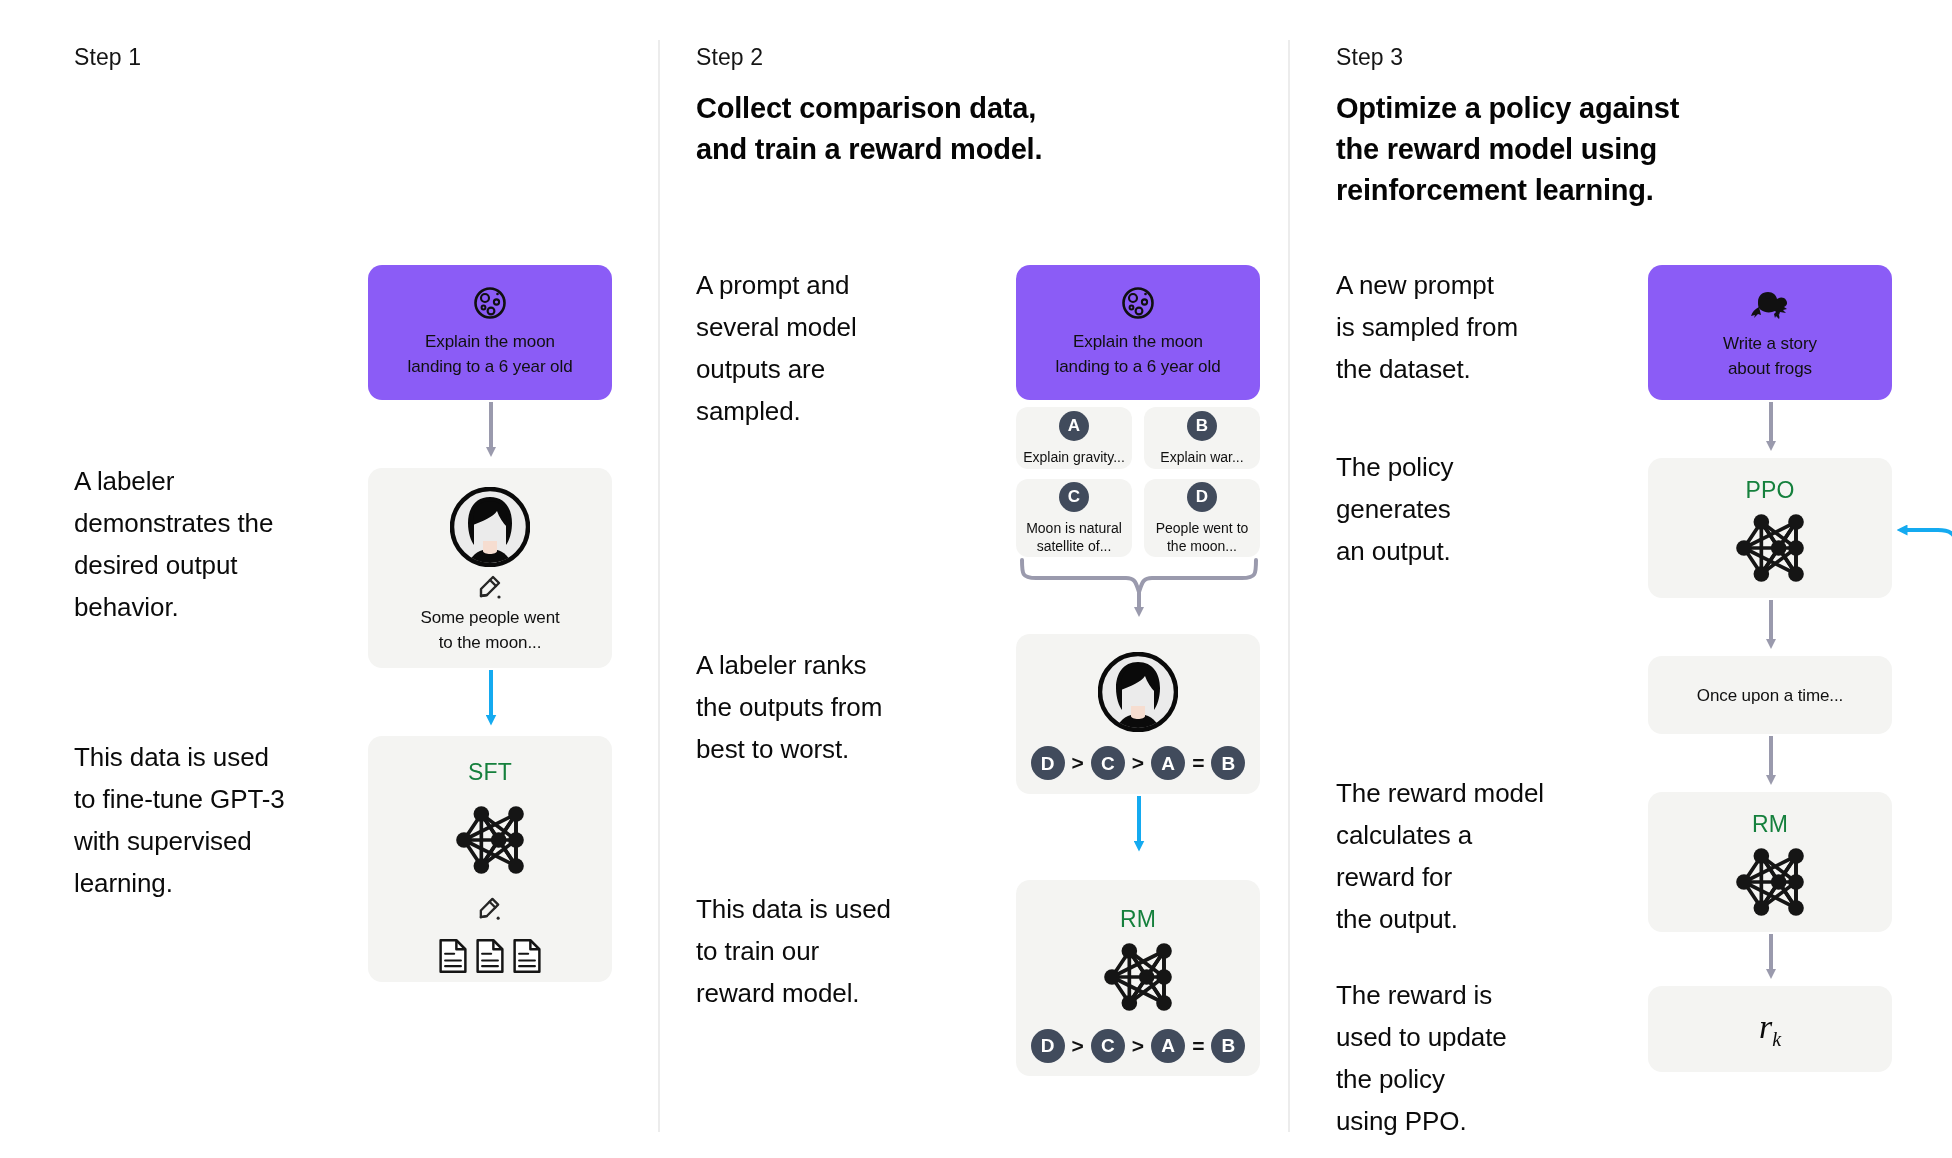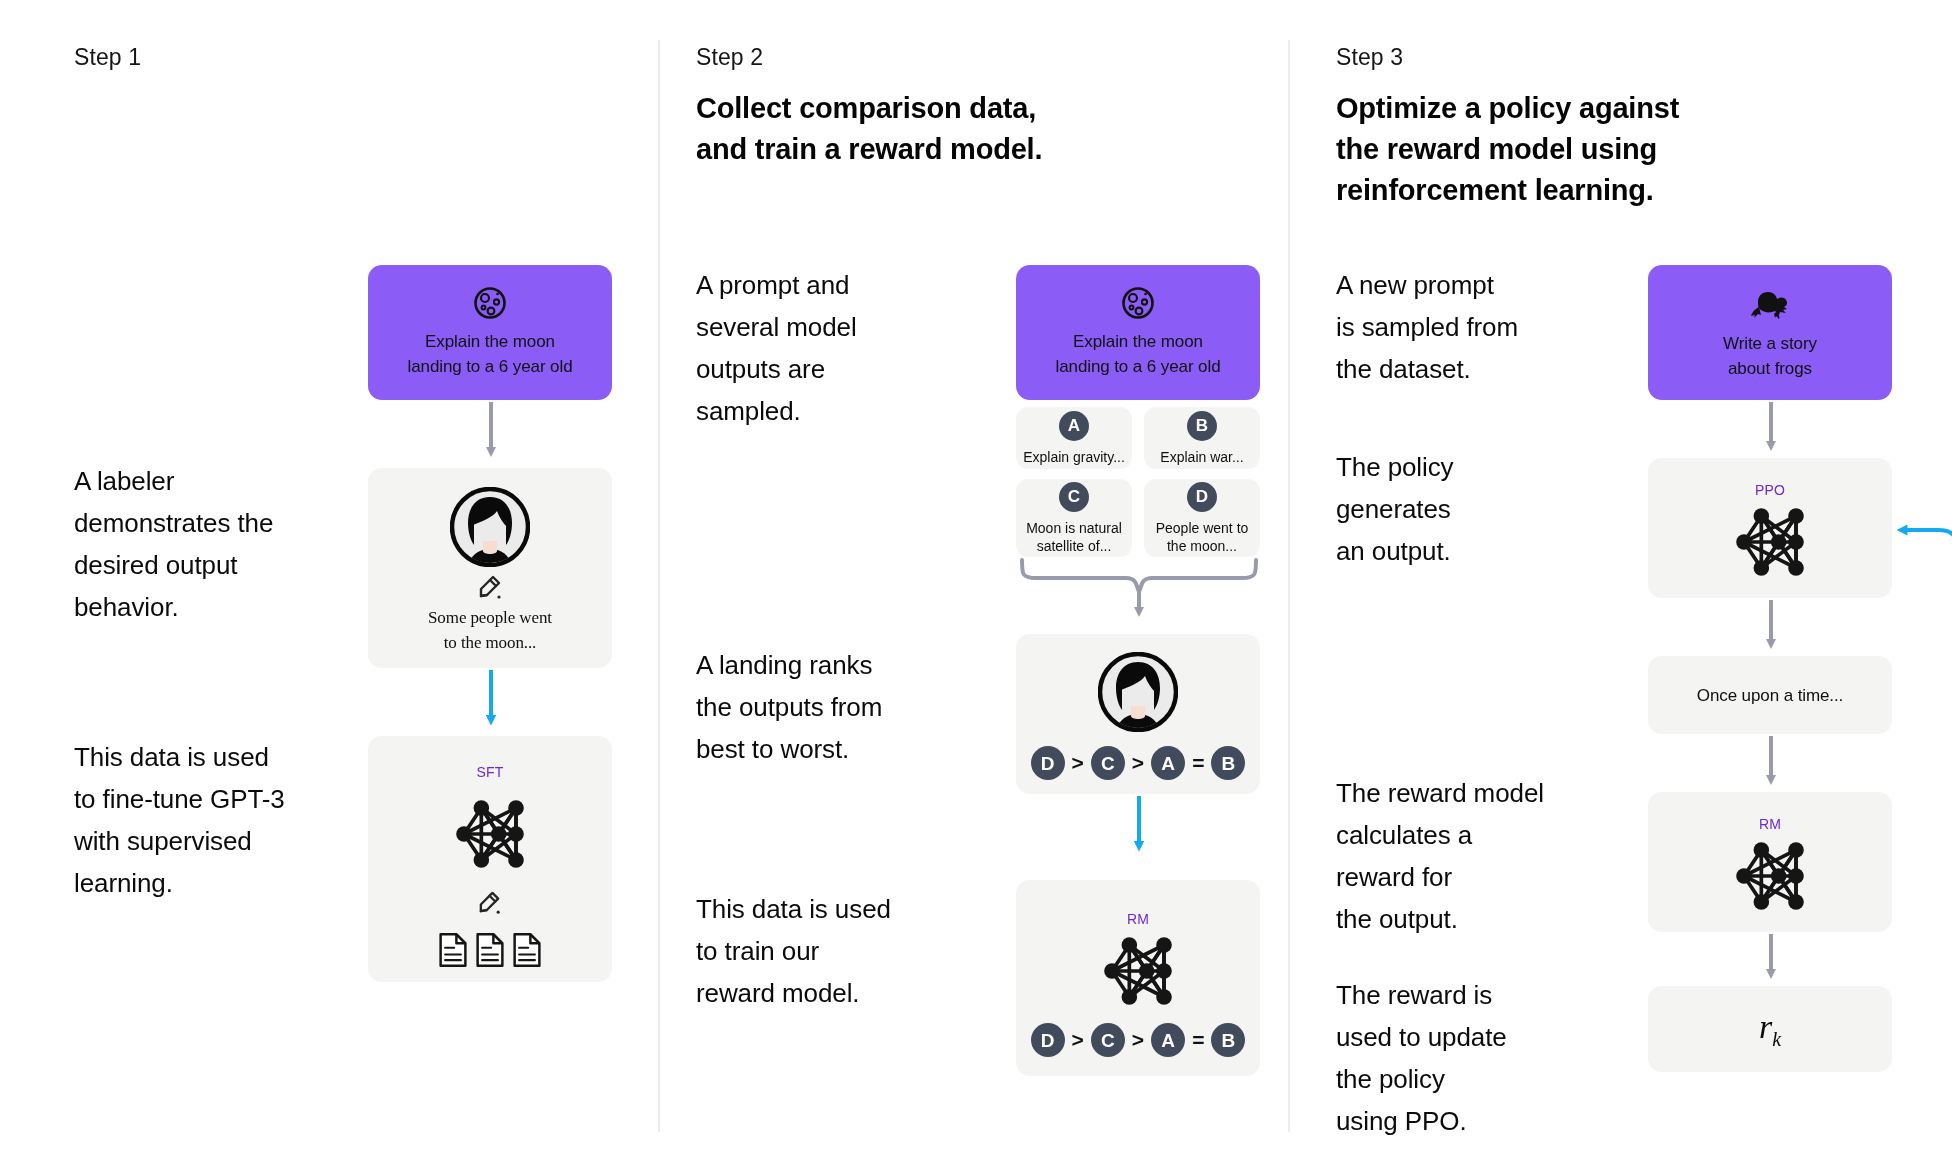--- a/index.html
+++ b/index.html
@@ -49,21 +49,21 @@
     background: #f4f4f2;
     display: flex; flex-direction: column;
     align-items: center; justify-content: center;
   }
   .card.blue { background: #8b5cf6; }
   .card-text {
     font-size: 17px; line-height: 25px; color: #101010;
     text-align: center; letter-spacing: -0.1px;
   }
   .card-heading {
-    font-size: 14px; color: #6d28d9; letter-spacing: 0.2px;
+    font-size: 23px; color: #15803d; letter-spacing: 0.2px;
   }
   .mini-card {
     position: absolute; border-radius: 12px; background: #f4f4f2;
     display: flex; flex-direction: column;
     align-items: center; justify-content: center; gap: 7px;
   }
   .mini-card .mtext {
     font-size: 14px; line-height: 18px; color: #101010; text-align: center;
   }
 
@@ -220,21 +220,21 @@
       <line x1="13" y1="0" x2="13" y2="50" stroke="#9a9aad" stroke-width="4" marker-end="url(#arrowGray)"></line>
     </svg>
 
     <div class="card" style="left:368px; top:468px; width:244px; height:200px; gap:0;">
       <svg width="80" height="80" viewBox="0 0 80 80" style="margin-top:6px;">
           <use href="#avatar-icon"></use>
         </svg>
       <svg width="27" height="27" viewBox="0 0 27 27" style="margin:7px 0 4px;">
           <use href="#pencil-icon"></use>
         </svg>
-      <div class="card-text" style="white-space:pre-line;font-family:Liberation Serif, serif;">Some people went
+      <div class="card-text" style="white-space:pre-line;">Some people went
 to the moon...</div>
     </div>
 
     <svg class="conn" style="left:478px; top:670px;" width="26" height="66">
       <line x1="13" y1="0" x2="13" y2="50" stroke="#14aaf0" stroke-width="4" marker-end="url(#arrowBlue)"></line>
     </svg>
 
     <div class="card" style="left:368px; top:736px; width:244px; height:246px; gap:8px;">
       <div class="card-heading" style="margin-top:14px;">SFT</div>
       <svg width="78" height="84" viewBox="-4 6 72 68" style="margin-top:4px;">
@@ -260,21 +260,21 @@
   <div class="col c2">
 
     <div class="step-label" style="left:52px; top:44px;">Step 2</div>
     <div class="step-title" style="left:52px; top:88px; width:560px; white-space:pre-line;"><span>Collect comparison data,</span>
 <span>and train a reward model.</span></div>
 
     <div class="body-text" style="left:52px; top:264px; width:290px; white-space:pre-line;">A prompt and
 several model
 outputs are
 sampled.</div>
-    <div class="body-text" style="left:52px; top:644px; width:300px; white-space:pre-line;">A landing ranks
+    <div class="body-text" style="left:52px; top:644px; width:300px; white-space:pre-line;">A labeler ranks
 the outputs from
 best to worst.</div>
     <div class="body-text" style="left:52px; top:888px; width:290px; white-space:pre-line;">This data is used
 to train our
 reward model.</div>
 
     <div class="card blue" style="left:372px; top:265px; width:244px; height:135px; gap:9px;">
       <svg width="34" height="34" viewBox="0 0 34 34">
           <use href="#moon-icon"></use>
         </svg>

